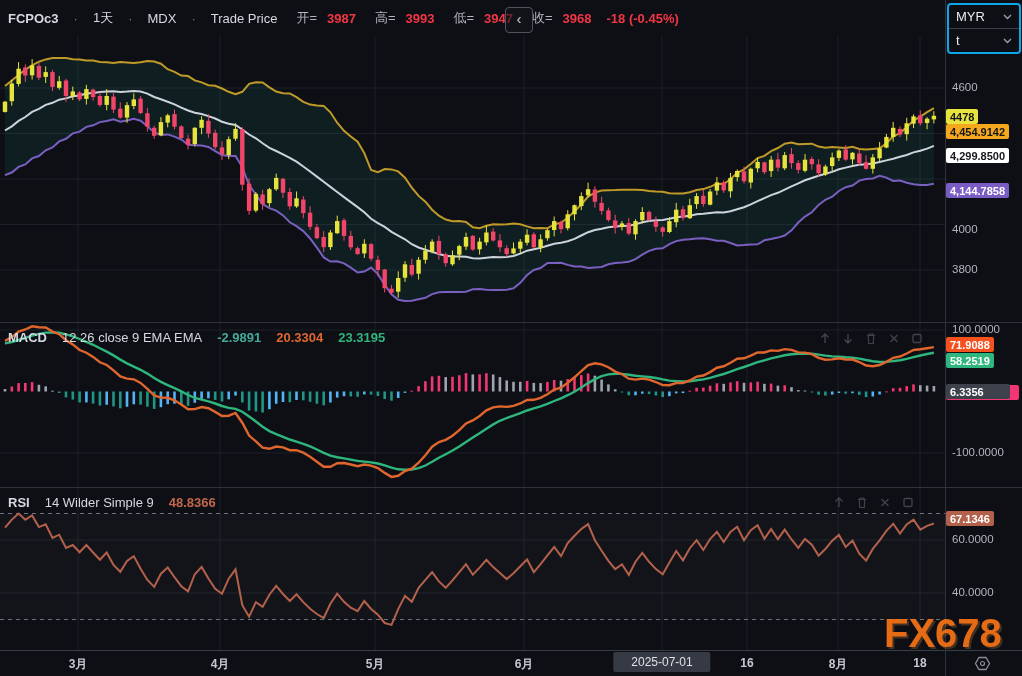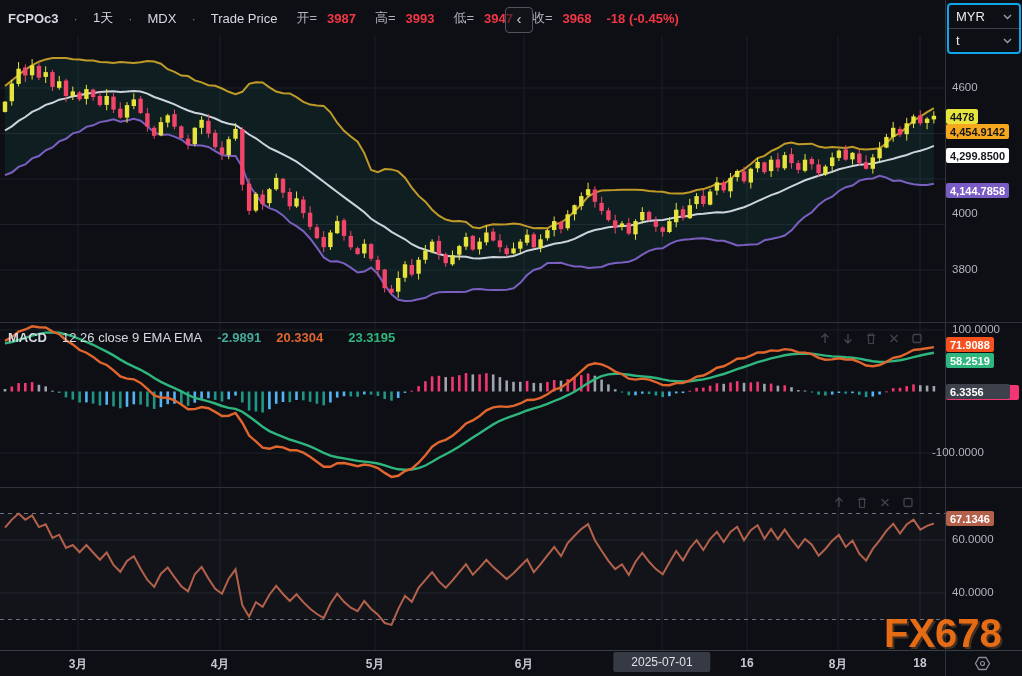--- a/index.html
+++ b/index.html
@@ -29,21 +29,21 @@
   .pane-icons svg{display:block;}
   #watermark{position:absolute;left:884px;top:611px;z-index:4;font-size:40px;font-weight:700;letter-spacing:0px;
     color:#f97316;opacity:.92;text-shadow:2px 2px 0 rgba(170,108,58,.4);pointer-events:none;}
   #corner-icon{position:absolute;left:973px;top:654px;z-index:6;color:#8a8d97;cursor:pointer;}
   .val-red{color:#f23645;font-weight:700;}
   .v-basis{color:#ffffff;font-weight:700;}
   .v-upper{color:#f5a71d;font-weight:700;}
   .v-lower{color:#8e6cd0;font-weight:700;}
   .v-hist{color:#45a99a;font-weight:700;}
   .v-macd{color:#e0662d;font-weight:700;}
-  .v-sig{color:#2fb67e;font-weight:700;margin-left:10px;}
+  .v-sig{color:#2fb67e;font-weight:700;}
   .v-rsi{color:#c2664b;font-weight:700;}
 </style>
 </head>
 <body>
 
 <div id="root">
 
   <svg id="chart-svg" width="1022" height="676">
       <g>
         <line x1="78" x2="78" y1="36" y2="650" stroke="#1d2027"></line>
@@ -543,20 +543,25 @@
   </div>
 
   <div class="legend" style="left:8px;top:330px">
     <b>MACD</b>
     <span class="param">12 26 close 9 EMA EMA</span>
     <span class="v-hist">-2.9891</span>
     <span class="v-macd">20.3304</span>
     <span class="v-sig">23.3195</span>
   </div>
 
+  <div class="legend" style="left:8px;top:495px">
+    <b>RSI</b>
+    <span class="param">14 Wilder Simple 9</span>
+    <span class="v-rsi">48.8366</span>
+  </div>
 
   <div class="pane-icons" style="left:818px;top:331px">
     <svg width="14" height="15" viewBox="0 0 14 15">
         <path d="M7 12 V3 M3.5 6.5 L7 3 L10.5 6.5" fill="none" stroke="currentColor" stroke-width="1.4"></path>
       </svg>
     <svg width="14" height="15" viewBox="0 0 14 15">
         <path d="M7 3 V12 M3.5 8.5 L7 12 L10.5 8.5" fill="none" stroke="currentColor" stroke-width="1.4"></path>
       </svg>
     <svg width="14" height="15" viewBox="0 0 14 15">
         <path d="M3 4.5 H11 M5 4.5 V3 H9 V4.5 M4.2 4.5 L4.8 12.5 H9.2 L9.8 4.5" fill="none" stroke="currentColor" stroke-width="1.2"></path>
@@ -580,24 +585,24 @@
         <path d="M3.5 4 L10.5 11 M10.5 4 L3.5 11" fill="none" stroke="currentColor" stroke-width="1.4"></path>
       </svg>
     <svg width="14" height="15" viewBox="0 0 14 15">
         <rect x="3" y="3.5" width="8" height="8" rx="1.5" fill="none" stroke="currentColor" stroke-width="1.3"></rect>
       </svg>
   </div>
 
   <div id="price-scale">
       <div class="axis-label" style="left: 952px; top: 81px;">4600</div>
       <div class="axis-label" style="left: 952px; top: 184px;">4200</div>
-      <div class="axis-label" style="left: 952px; top: 207px;">4000</div>
+      <div class="axis-label" style="left: 952px; top: 223px;">4000</div>
       <div class="axis-label" style="left: 952px; top: 263px;">3800</div>
       <div class="axis-label" style="left: 952px; top: 323px;">100.0000</div>
-      <div class="axis-label" style="left: 932px; top: 446px;">-100.0000</div>
+      <div class="axis-label" style="left: 952px; top: 446px;">-100.0000</div>
       <div class="axis-label" style="left: 952px; top: 533px;">60.0000</div>
       <div class="axis-label" style="left: 952px; top: 586px;">40.0000</div>
       <div class="badge" style="top: 109px; background: rgb(231, 228, 61); color: rgb(21, 23, 28);">4478</div>
       <div class="badge" style="top: 124px; background: rgb(245, 167, 29); color: rgb(21, 23, 28);">4,454.9142</div>
       <div class="badge" style="top: 148px; background: rgb(255, 255, 255); color: rgb(21, 23, 28);">4,299.8500</div>
       <div class="badge" style="top: 183px; background: rgb(122, 92, 197); color: rgb(255, 255, 255);">4,144.7858</div>
       <div class="badge" style="top: 337px; background: rgb(244, 81, 30); color: rgb(255, 255, 255);">71.9088</div>
       <div class="badge" style="top: 353px; background: rgb(47, 182, 126); color: rgb(255, 255, 255);">58.2519</div>
       <div class="badge-edge" style="top: 384.5px; background: rgb(242, 54, 116);"></div>
       <div class="badge" style="top: 384px; background: rgb(60, 65, 76); color: rgb(255, 255, 255); min-width: 56px;">6.3356</div>

